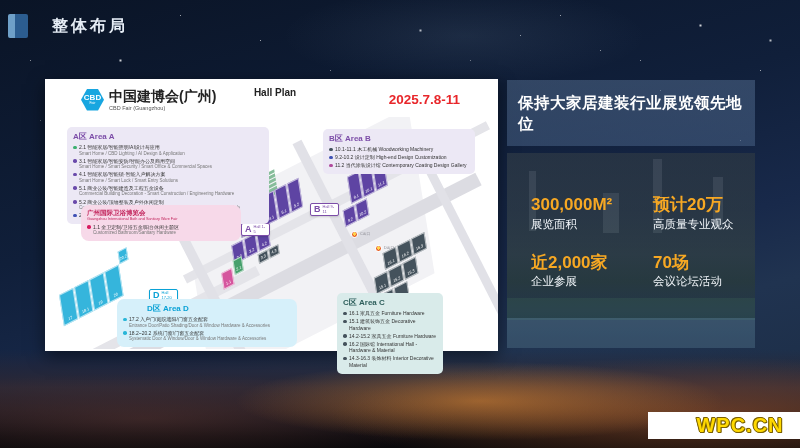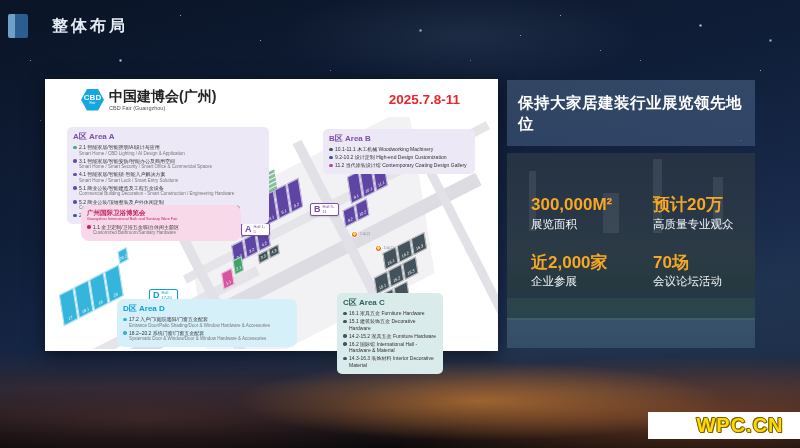--- a/index.html
+++ b/index.html
@@ -117,21 +117,21 @@
 
   
   .panel{position:absolute;border-radius:5px;padding:4px 6px;z-index:8;}
   .panel-title{font-weight:bold;font-size:8px;margin-bottom:2px;}
   .panel-a{left:22px;top:48px;width:202px;background:#ece8f5;}
   .panel-b{left:278px;top:50px;width:152px;background:#ece8f5;}
   .panel-a .panel-title,.panel-b .panel-title{color:#7c4da8;}
   .panel-c{left:292px;top:214px;width:106px;background:#d9ebea;}
   .panel-c .panel-title{color:#2e5f5c;}
   .panel-d{left:72px;top:220px;width:180px;background:#d6f0fa;border-radius:7px;}
-  .panel-d .panel-title{color:#0aa2d6;}
+  .panel-d .panel-title{color:#0aa2d6;margin-left:24px;}
   .panel-san{left:36px;top:126px;width:160px;background:#f7d9e9;border-radius:8px;}
   .san-title-cn{color:#c2255c;font-size:6.5px;font-weight:bold;line-height:1.2;}
   .san-title-en{color:#c2255c;font-size:3.8px;margin-bottom:2.5px;line-height:1.2;}
   .item{display:flex;gap:2.5px;margin-bottom:1.5px;}
   .dot{width:3.5px;height:3.5px;border-radius:50%;margin-top:1.5px;flex:none;background:#6a4aab;}
   .cn{font-size:5px;color:#333;line-height:1.3;}
   .en{font-size:4.5px;color:#777;line-height:1.25;}
 
   
   .rp-title-box{position:absolute;left:507px;top:80px;width:248px;height:66px;z-index:2;
@@ -178,20 +178,21 @@
       <span class="cbd-abbr">CBD</span>
       <span class="cbd-sub">Fair</span>
     </div>
     <div>
       <div class="brand-cn">中国建博会(广州)</div>
       <div class="brand-en">CBD Fair (Guangzhou)</div>
     </div>
   </div>
 
   <div class="plan-title">
+    <div class="plan-en">Hall Plan</div>
   </div>
 
   <div class="plan-date">2025.7.8-11</div>
 
   <div class="map">
     <div class="blob blob1"></div>
     <div class="road road-main"></div>
     <div class="road road-2"></div>
     <div class="road road-3"></div>
     <div class="road road-c1"></div>

